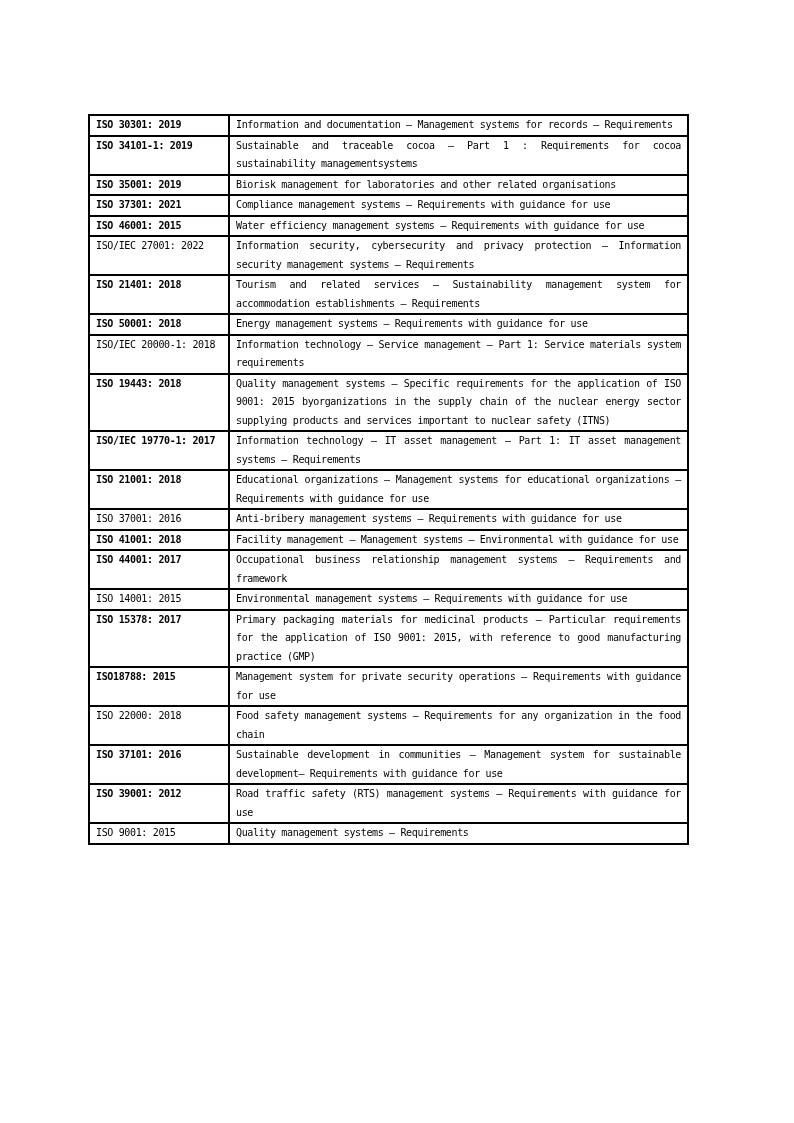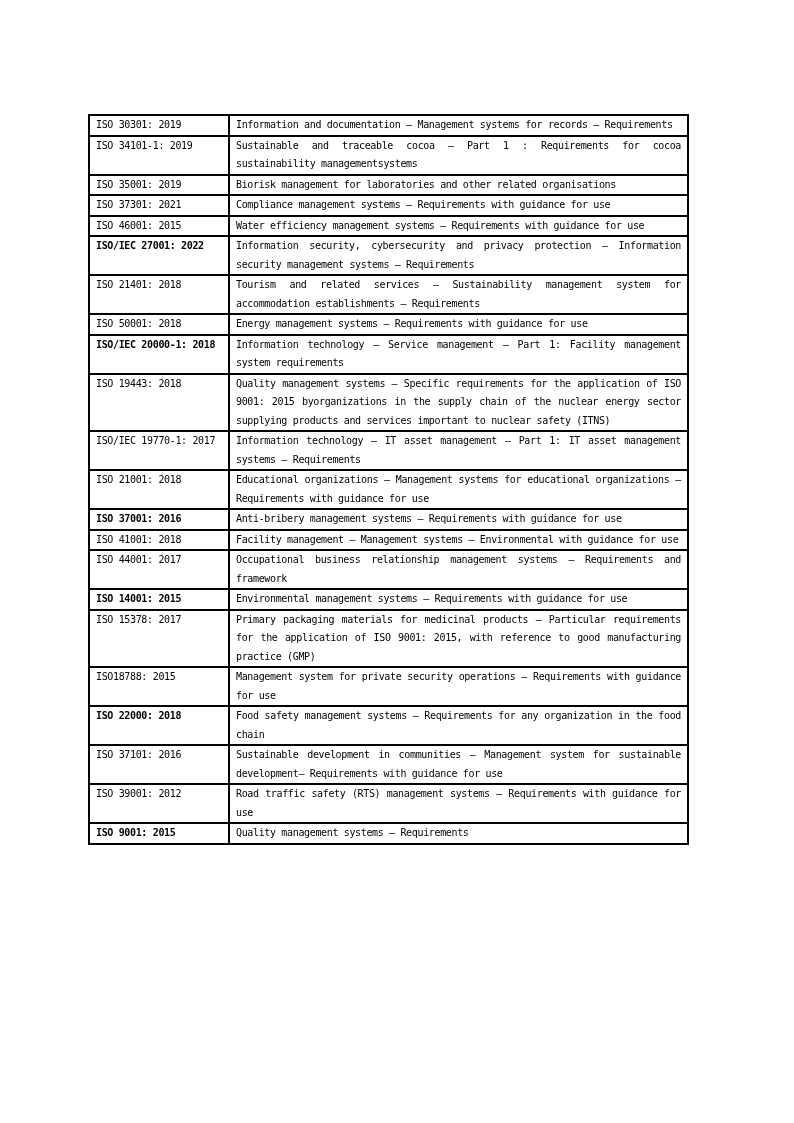--- a/index.html
+++ b/index.html
@@ -37,27 +37,28 @@
     font-size: 10px;
     line-height: 18.5px;
     letter-spacing: -0.35px;
     padding: 0 6px;
     vertical-align: top;
     overflow: hidden;
   }
   td.col-standard {
     width: 140px;
     white-space: nowrap;
+    font-weight: bold;
   }
   td.col-desc {
     text-align: justify;
     text-align-last: left;
   }
   td.bold {
-    font-weight: bold;
+    font-weight: normal;
   }
 </style>
 </head>
 <body>
 
 <div class="page">
   <table class="doc-table">
     <tbody>
   <tr>
     <td class="col-standard">ISO 30301: 2019</td>
@@ -95,21 +96,21 @@
   </tr>
 
 
   <tr>
     <td class="col-standard">ISO 50001: 2018</td>
     <td class="col-desc">Energy management systems — Requirements with guidance for use</td>
   </tr>
 
   <tr>
     <td class="col-standard bold">ISO/IEC 20000-1: 2018</td>
-    <td class="col-desc">Information technology — Service management — Part 1: Facility management system requirements</td>
+    <td class="col-desc">Information technology — Service management — Part 1: Service materials system requirements</td>
   </tr>
 
   <tr>
     <td class="col-standard">ISO 19443: 2018</td>
     <td class="col-desc">Quality management systems — Specific requirements for the application of ISO 9001: 2015 byorganizations in the supply chain of the nuclear energy sector supplying products and services important to nuclear safety (ITNS)</td>
   </tr>
 
   <tr>
     <td class="col-standard">ISO/IEC 19770-1: 2017</td>
     <td class="col-desc">Information technology — IT asset management — Part 1: IT asset management systems — Requirements</td>

